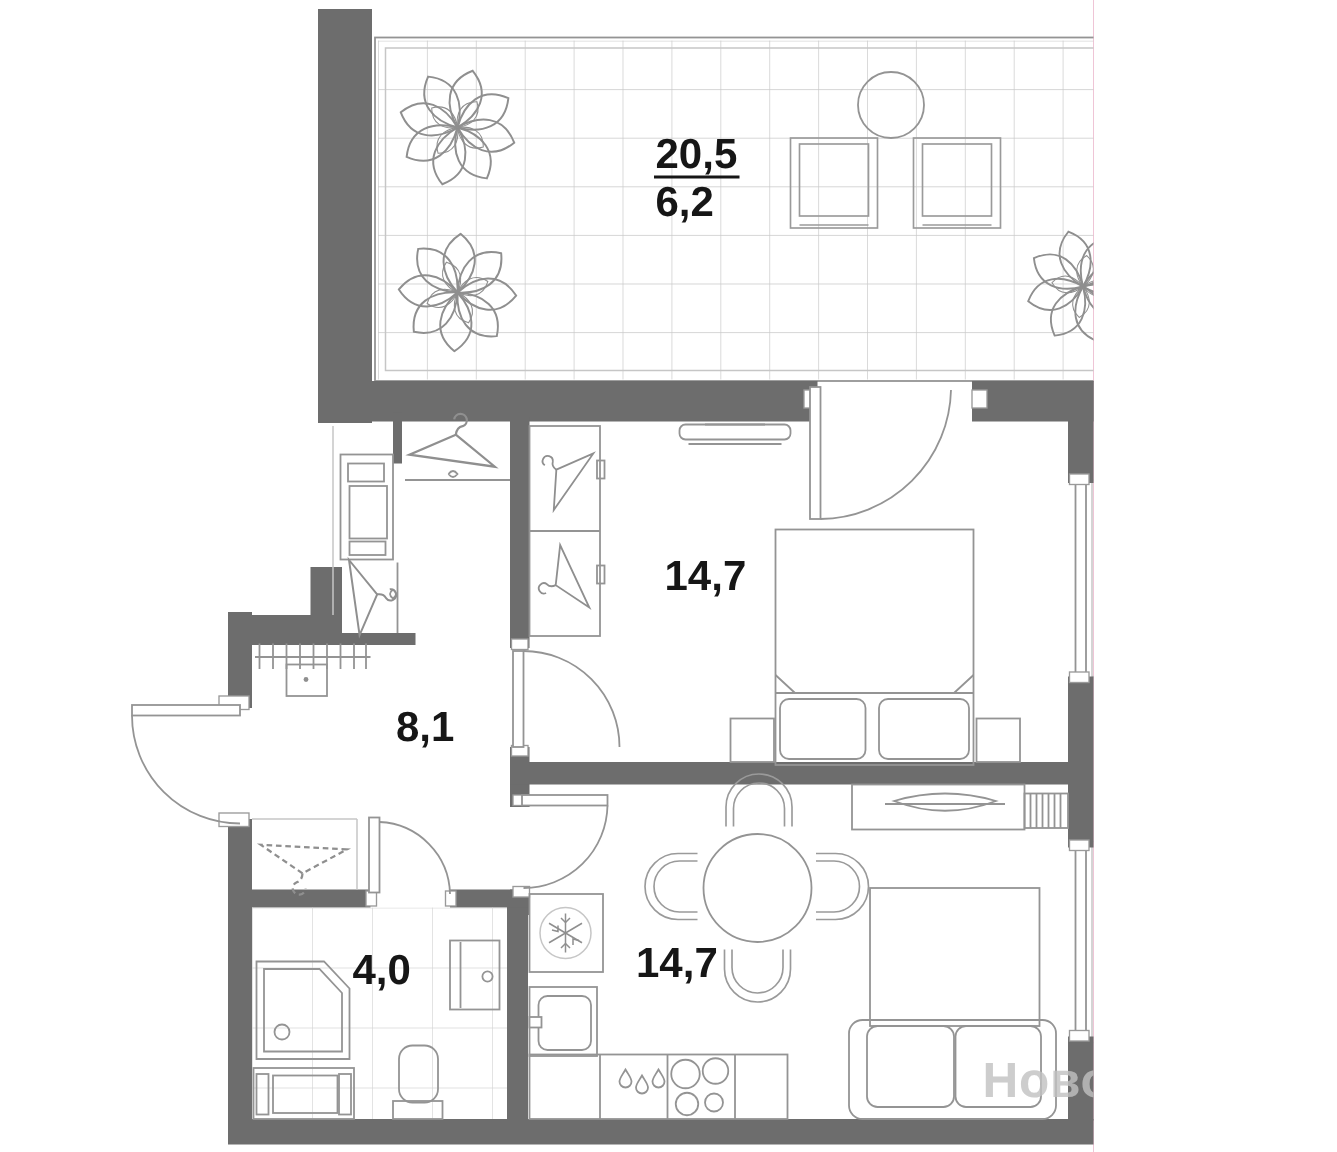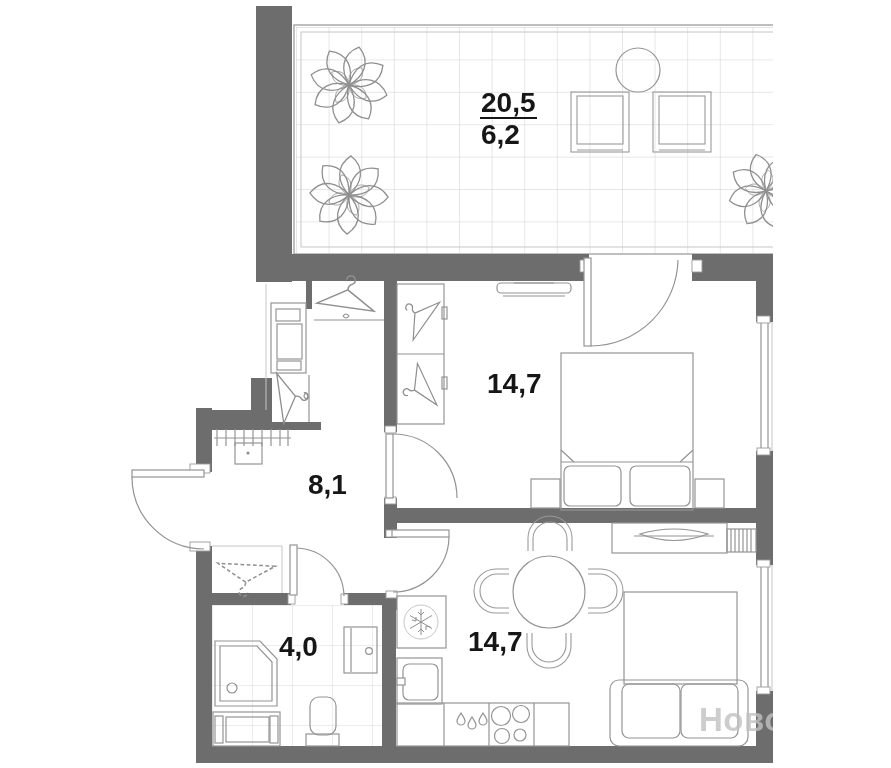--- a/index.html
+++ b/index.html
@@ -1,17 +1,17 @@
 <!DOCTYPE html>
 <html><head>
 <meta charset="utf-8">
 <style>
   html,body{margin:0;padding:0;background:#ffffff;}
   #plan{position:relative;width:729px;height:768px;background:#be185d;overflow:hidden;
-        font-family:"Liberation Sans",sans-serif;margin-left:44px;}
+        font-family:"Liberation Sans",sans-serif;}
   svg{position:absolute;left:0;top:0;}
   .wall{fill:#6d6d6d;stroke:none;}
   .ln{fill:none;stroke:#949494;stroke-width:1.2;}
   .lnf{fill:#ffffff;stroke:#949494;stroke-width:1.2;}
   .lt{fill:none;stroke:#c6c6c6;stroke-width:1;}
   .jamb{fill:#ffffff;stroke:#9a9a9a;stroke-width:0.9;}
   .area-label{font:700 28px "Liberation Sans",sans-serif;fill:#161616;}
   #watermark{position:absolute;left:655px;top:701px;width:240px;
              font:700 33px "Liberation Sans",sans-serif;letter-spacing:0.5px;
              color:rgba(193,193,193,0.8);white-space:nowrap;}

